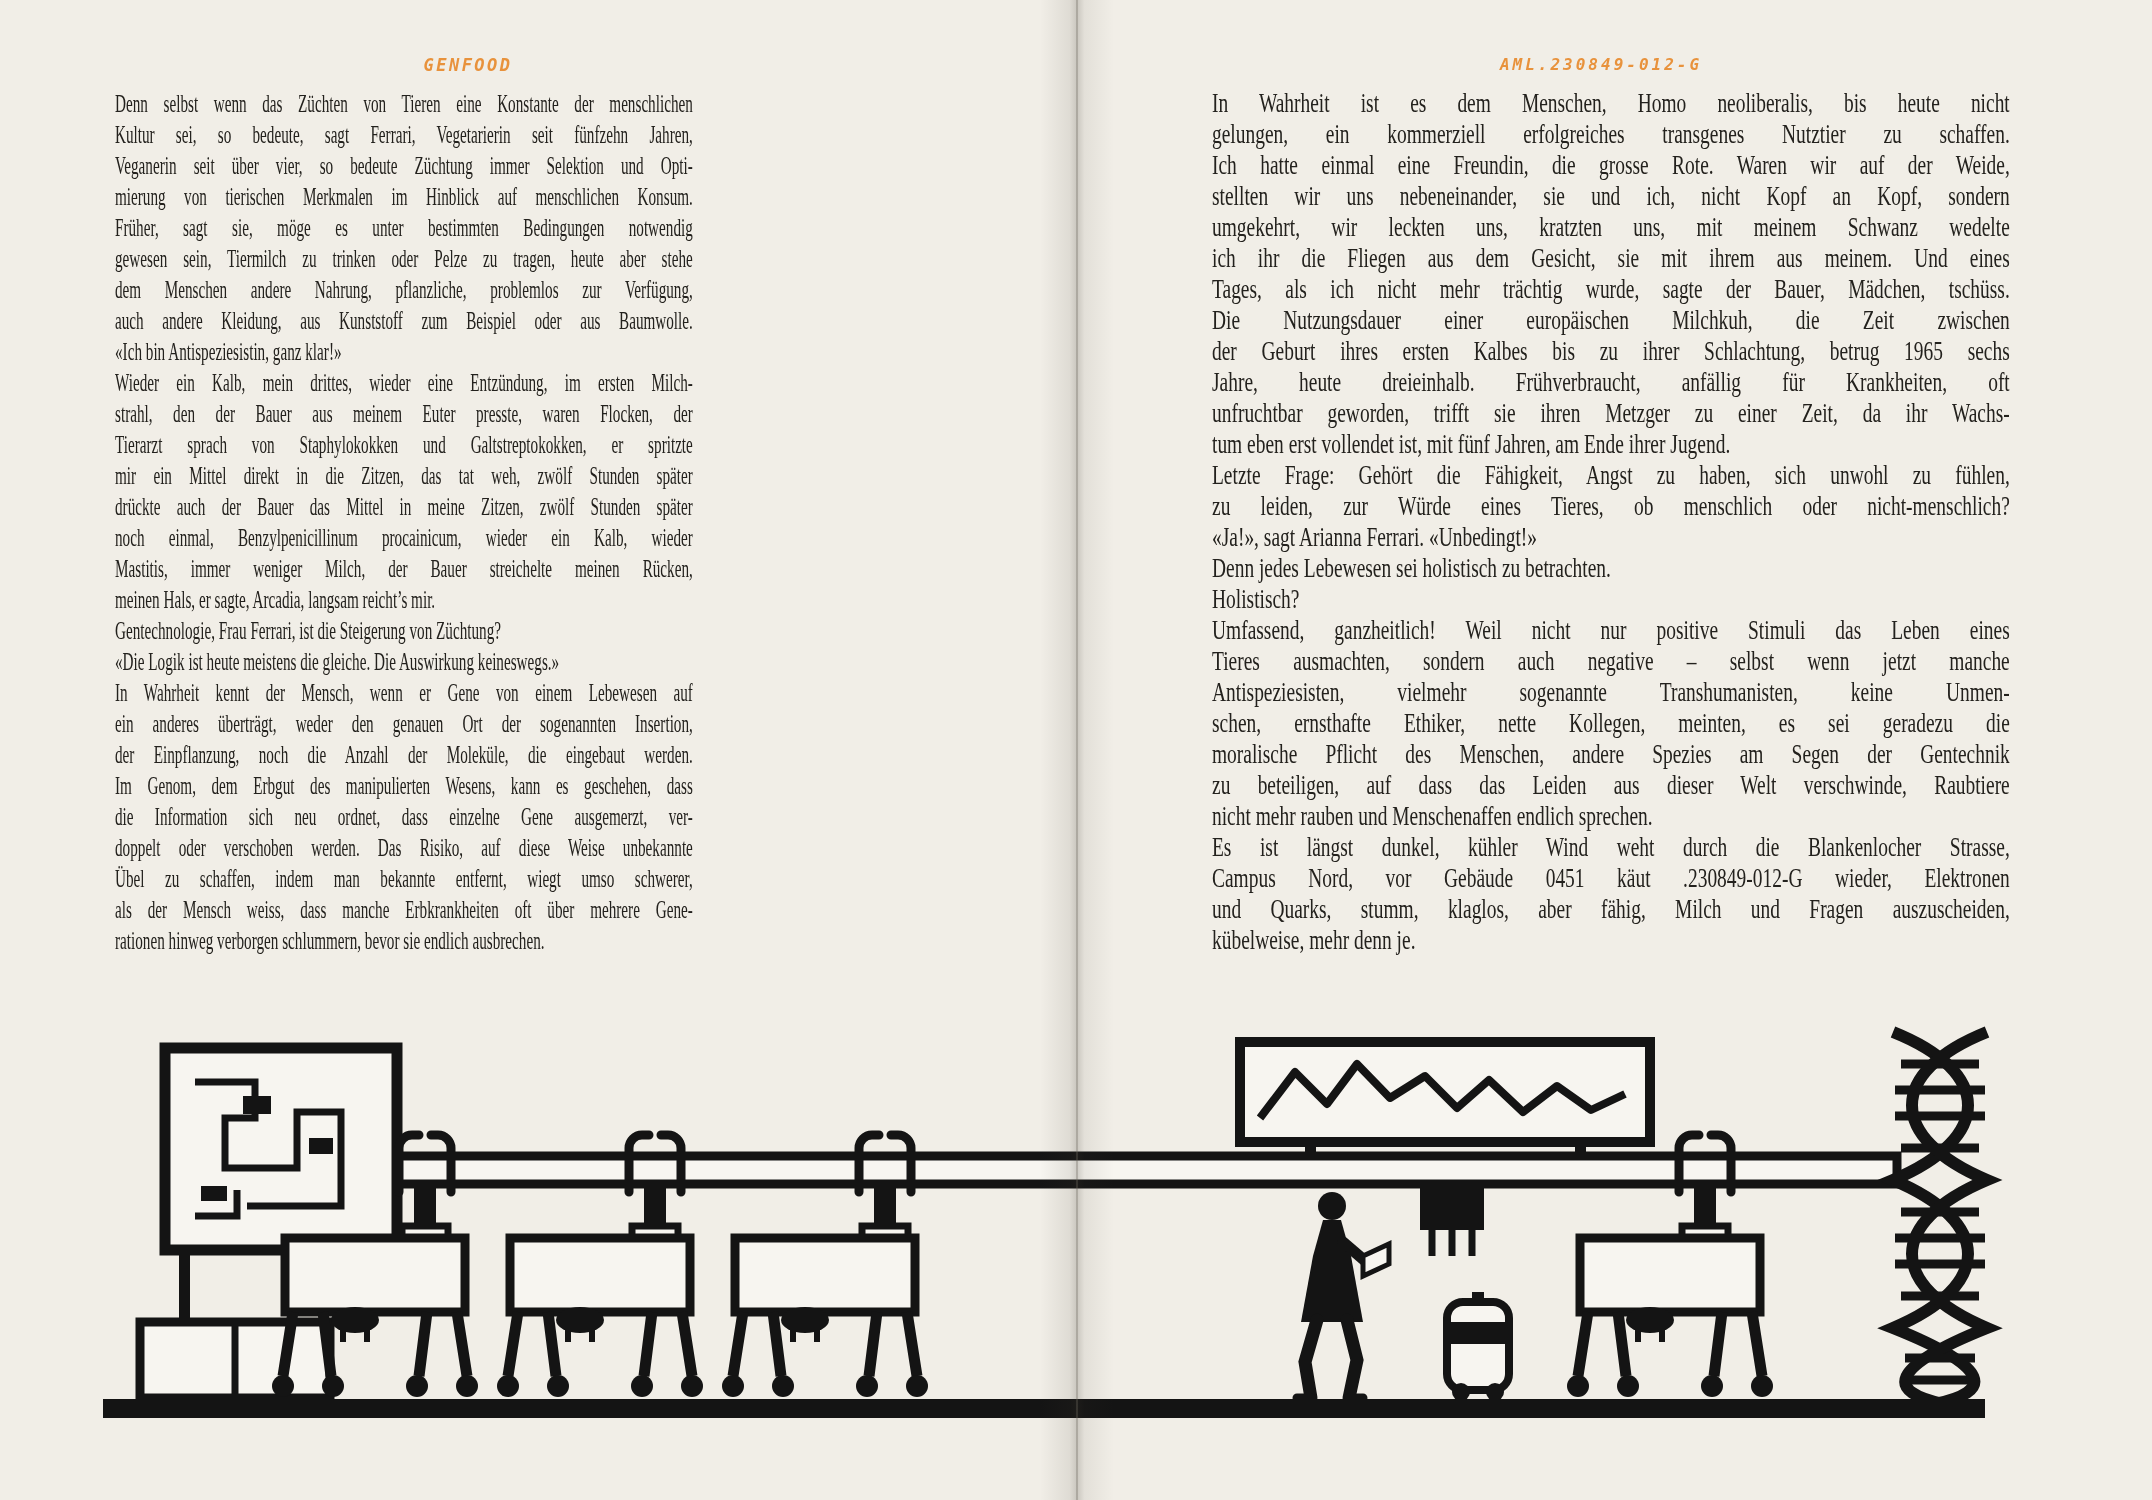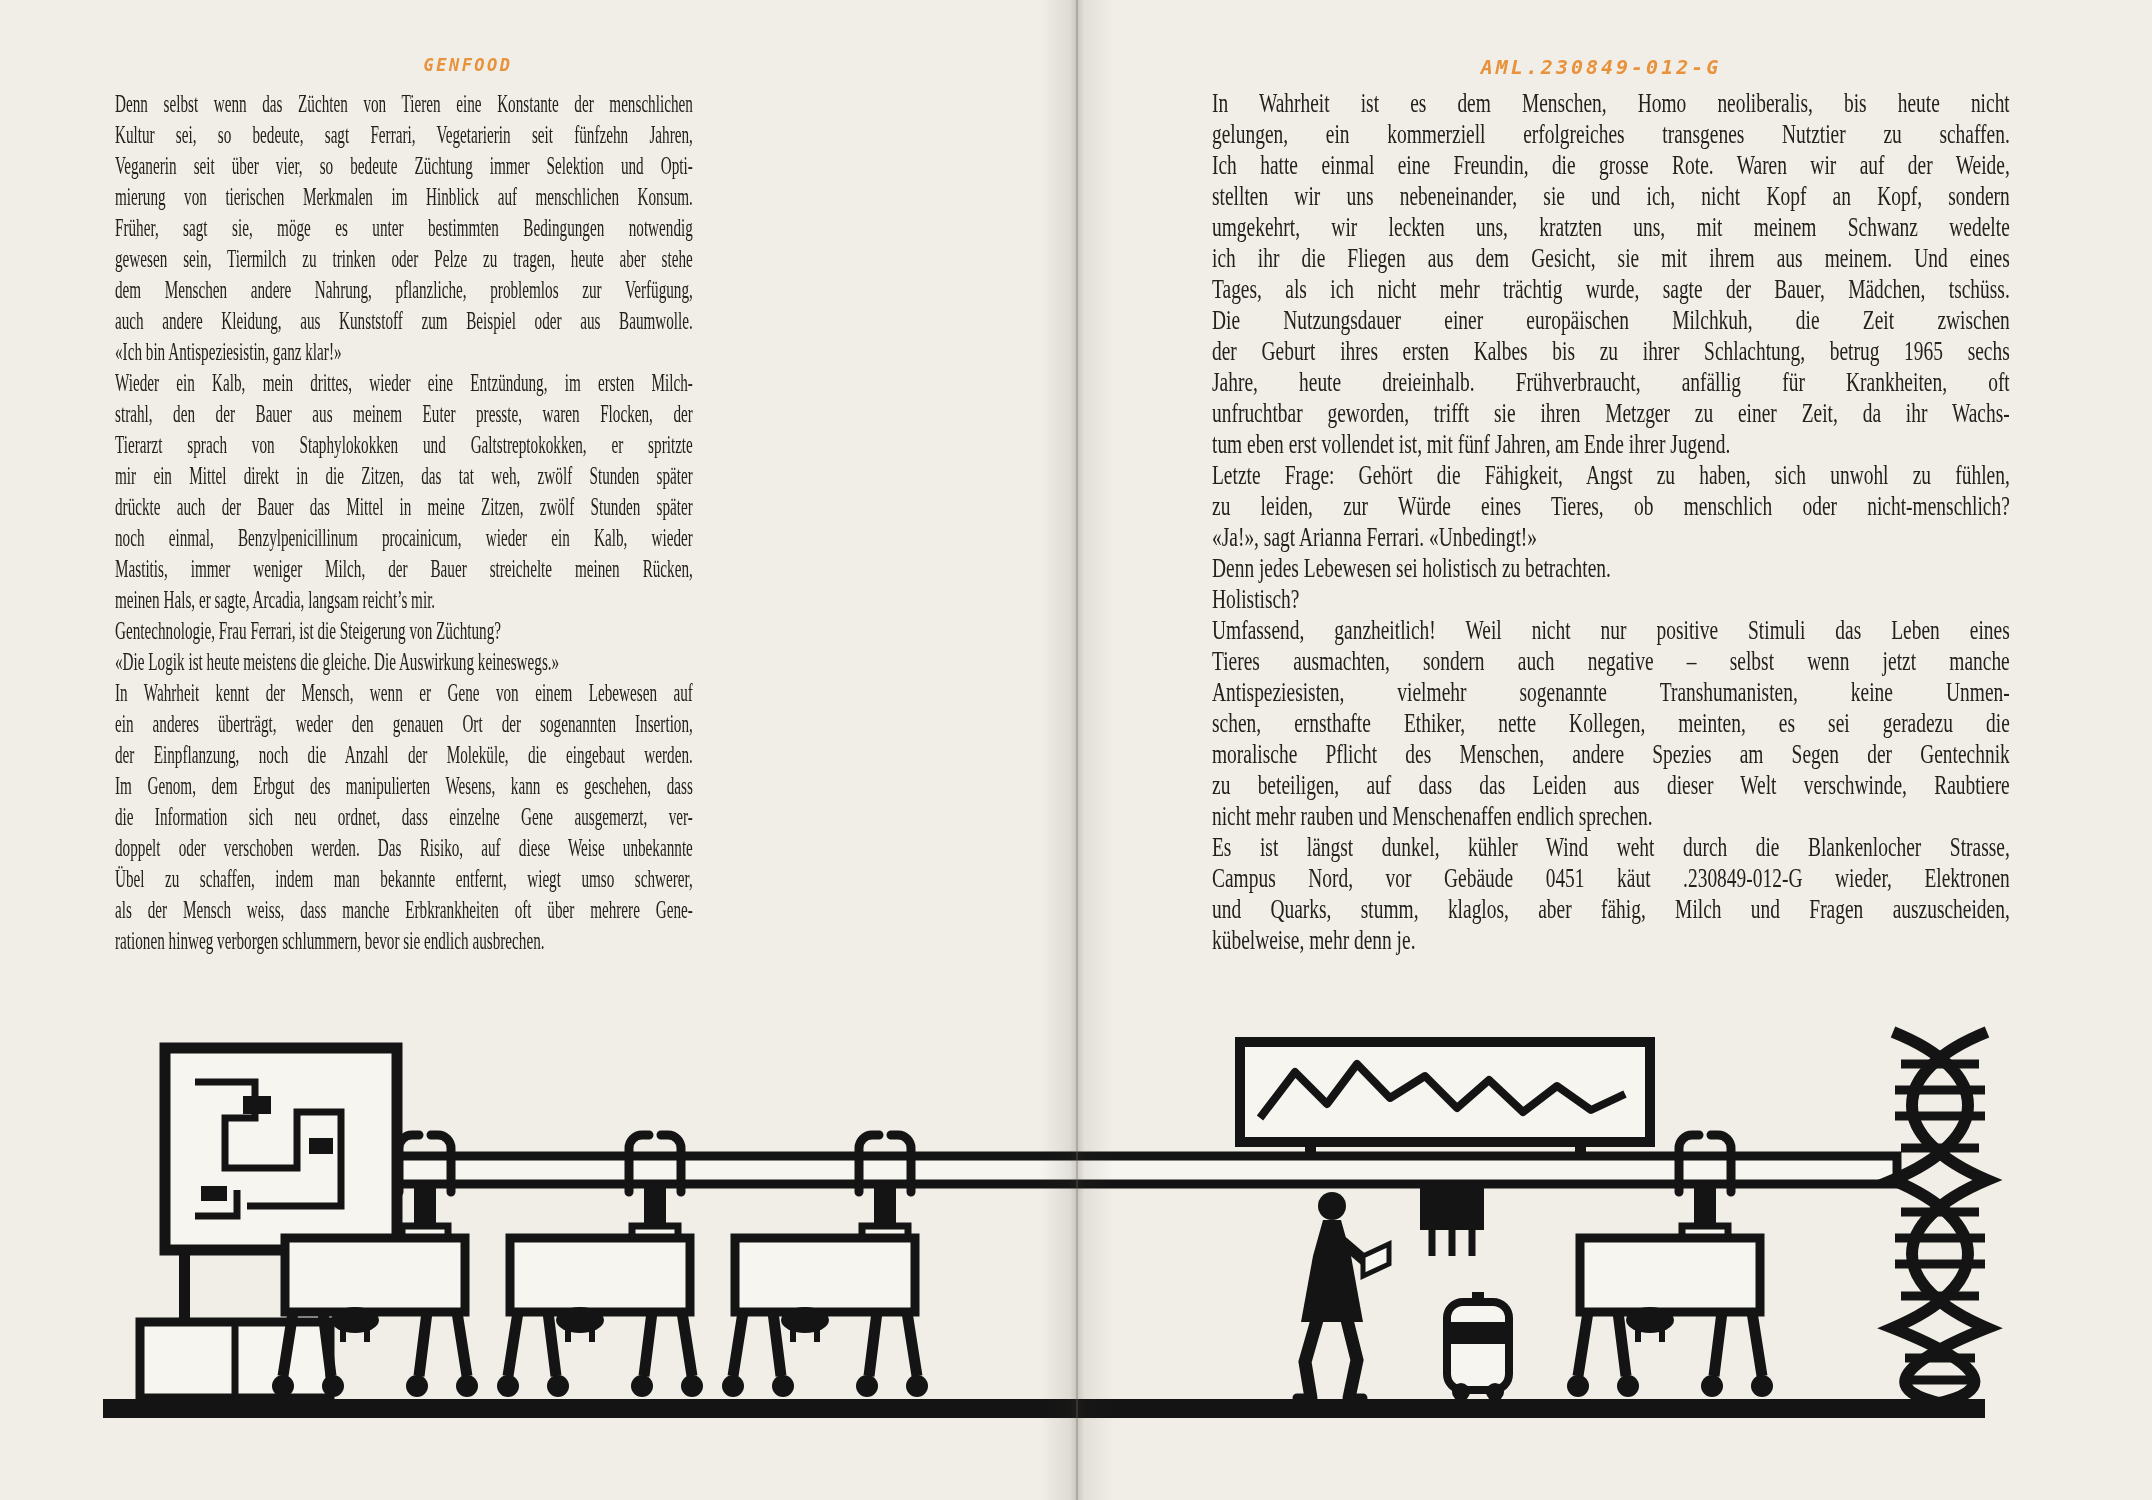--- a/index.html
+++ b/index.html
@@ -12,21 +12,21 @@
     color:#23211d;
   }
   .page-header{
     position:absolute;top:55px;transform:translateX(-50%);
     font-family:"DejaVu Sans Mono", monospace;
     font-style:italic;font-weight:bold;
     color:#e8923c;
     white-space:nowrap;
   }
   #left-header{left:468px;font-size:17px;letter-spacing:2.5px;}
-  #right-header{left:1601px;font-size:20px;letter-spacing:3px;}
+  #right-header{left:1601px;font-size:16px;letter-spacing:3px;}
   .text-col{
     position:absolute;top:88px;
     transform-origin:0 0;
   }
   #left-col{left:115px;width:932px;transform:scaleX(0.62);font-size:24.5px;}
   #right-col{left:1212px;width:1108px;transform:scaleX(0.72);font-size:27px;}
   .tl{
     height:31px;line-height:31px;overflow:hidden;
     text-align:justify;text-align-last:justify;
     white-space:normal;

